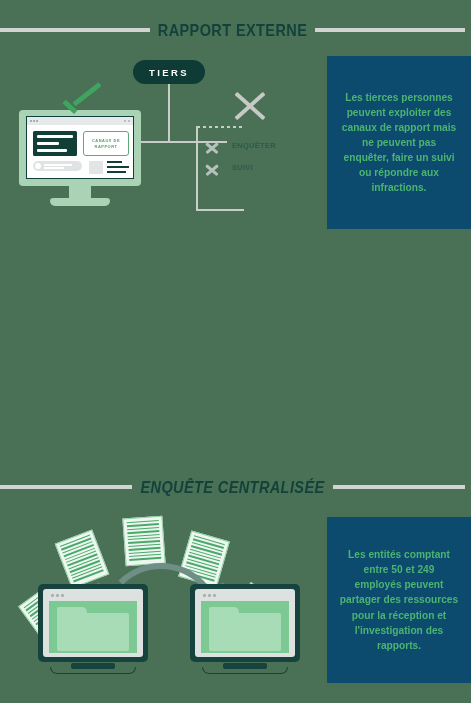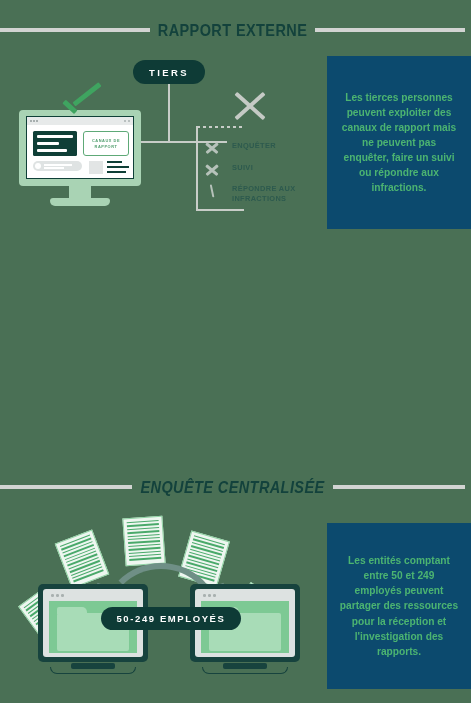--- a/index.html
+++ b/index.html
@@ -37,21 +37,21 @@
   
   .panel{
     position:absolute;background:#0c4a6e;
     display:flex;align-items:center;justify-content:center;
   }
   .panel-text{
     color:#4cb471;font-weight:bold;font-size:10.2px;line-height:1.48;
     text-align:center;padding:0 12px;
   }
   #panel-0{left:327px;top:56px;width:144px;height:173px;}
-  #panel-1{left:327px;top:288px;width:144px;height:166px;}
+  #panel-1{left:327px;top:282px;width:144px;height:166px;}
 
   
   .pill{
     position:absolute;background:#0e3b36;border-radius:13px;
     color:#ffffff;font-size:9.5px;font-weight:bold;letter-spacing:2.2px;
     display:flex;align-items:center;justify-content:center;
     box-sizing:border-box;
   }
   #pill-tiers{left:133px;top:60px;width:72px;height:24px;letter-spacing:2.4px;}
   #pill-emp{left:101px;top:372px;width:140px;height:23px;letter-spacing:1.6px;}
@@ -242,26 +242,20 @@
         </span>
       <span class="ltext">ENQUÊTER</span>
     </div>
     <div class="lrow" id="lrow-1">
       <span class="xi">
           <i></i>
           <i></i>
         </span>
       <span class="ltext">SUIVI</span>
     </div>
-    <div class="lrow" id="lrow-2">
-      <span class="xi thin">
-          <i></i>
-        </span>
-      <span class="ltext">RÉPONDRE AUX INFRACTIONS</span>
-    </div>
 
     <div class="panel" id="panel-0">
       <div class="panel-text">Les tierces personnes peuvent exploiter des canaux de rapport mais ne peuvent pas enquêter, faire un suivi ou répondre aux infractions.</div>
     </div>
   </div>
 
   <div class="section" id="section-1">
 
 
     <div id="share">
@@ -376,21 +370,20 @@
                   <span class="bdy"></span>
                 </div>
             </div>
           </div>
         </div>
         <div class="pc-foot"></div>
         <div class="pc-stand"></div>
       </div>
     </div>
 
-    <div class="pill" id="pill-emp">50-249 EMPLOYÉS</div>
 
     <div class="panel" id="panel-1">
       <div class="panel-text">Les entités comptant entre 50 et 249 employés peuvent partager des ressources pour la réception et l'investigation des rapports.</div>
     </div>
   </div>
 
   <div class="section" id="section-2">
 
     <div class="sec-head">
       <div class="rule left"></div>

